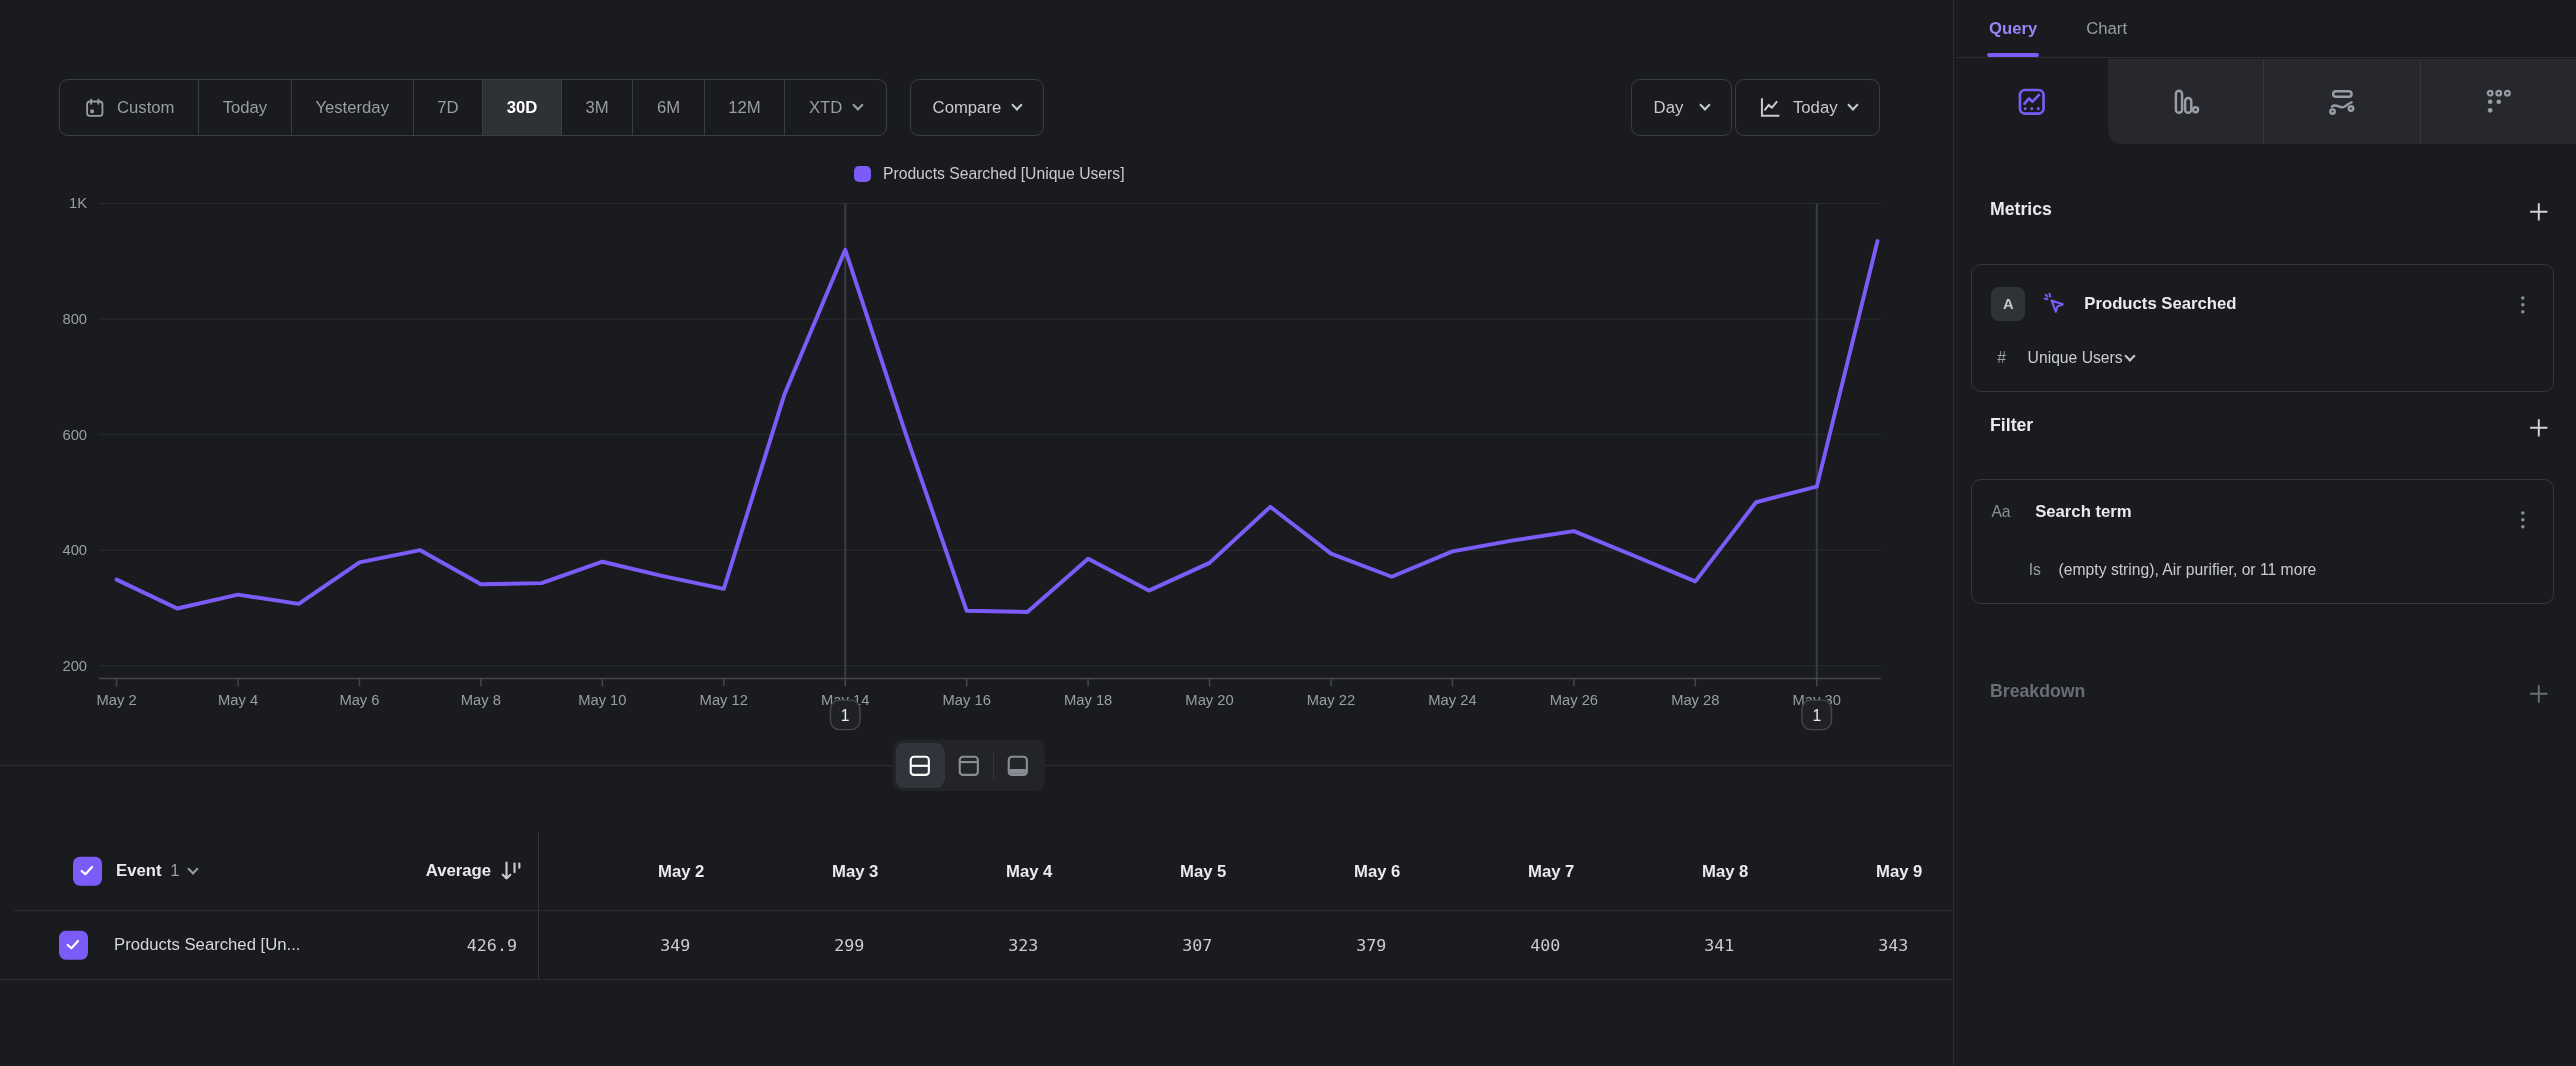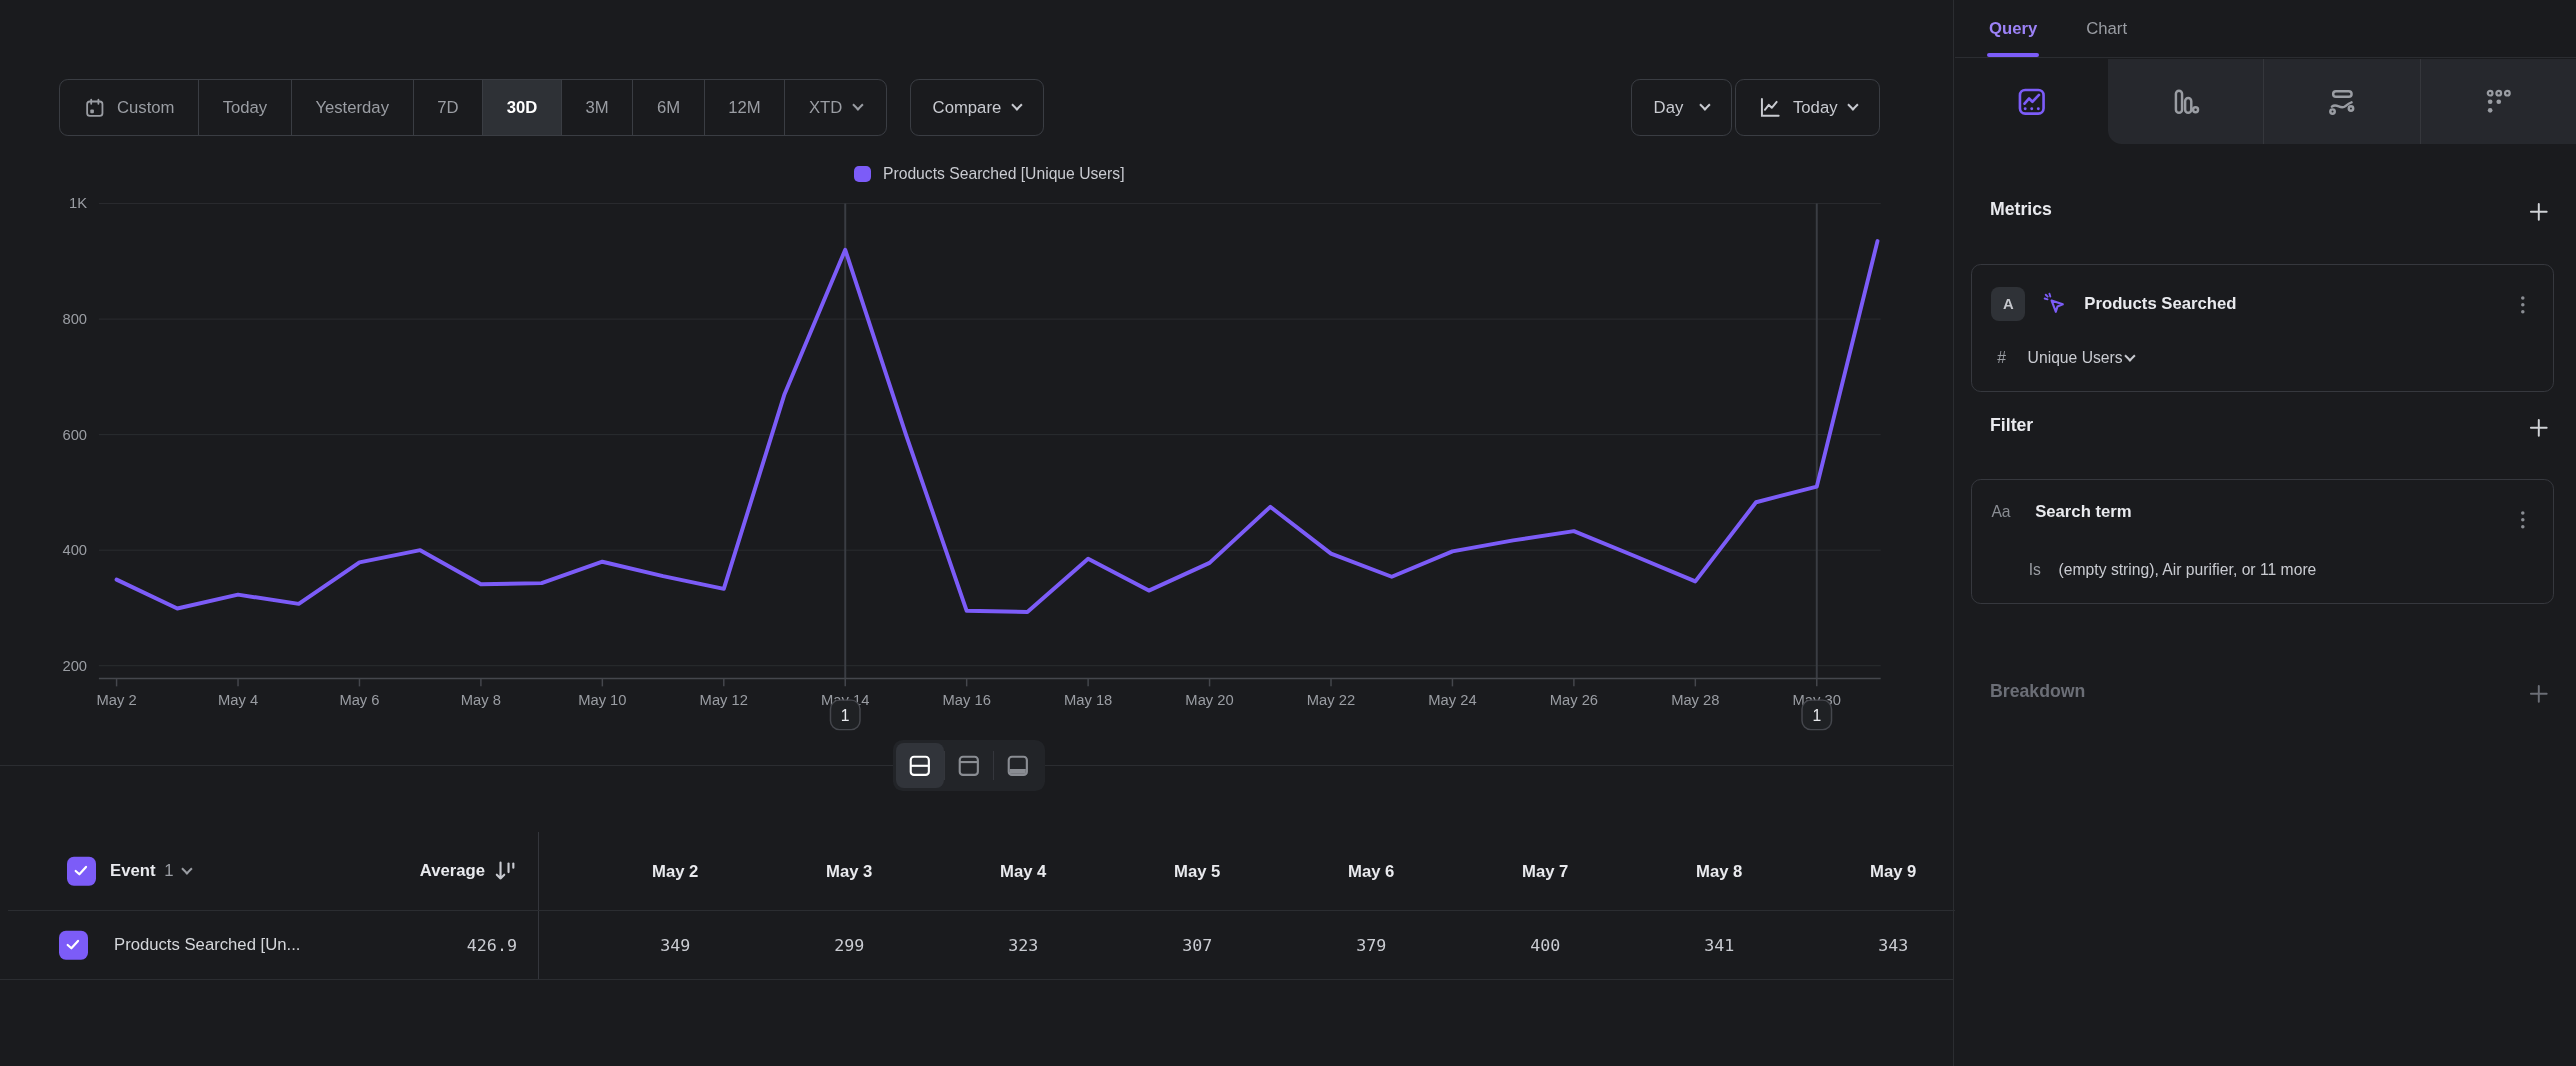--- a/index.html
+++ b/index.html
@@ -28,21 +28,21 @@
 
   #chart-svg{position:absolute;left:0;top:0;width:1954px;height:767px;}
 
   .chart-divider{position:absolute;left:0;top:765px;width:1954px;height:1px;background:var(--border-soft);}
   .view-toggle{position:absolute;left:893px;top:740px;height:51px;display:flex;align-items:center;background:#222428;border-radius:9.8px;padding:3px;}
   .vt-btn{width:48px;height:45px;display:flex;align-items:center;justify-content:center;background:transparent;border:none;border-radius:7.9px;color:#8a8d93;cursor:pointer;}
   .vt-btn.active{background:#31343a;color:#fff;}
   .vt-sep{width:1px;height:29.5px;background:#34363c;}
 
   
-  .tbl-header{position:absolute;left:8px;top:832px;width:1954px;height:79px;border-bottom:1px solid var(--border-soft);}
+  .tbl-header{position:absolute;left:14px;top:832px;width:1954px;height:79px;border-bottom:1px solid var(--border-soft);}
   .tbl-row{position:absolute;left:0;top:911px;width:1954px;height:69px;border-bottom:1px solid var(--border-soft);}
   .tbl-vline{position:absolute;left:538px;top:832px;width:1px;height:148px;background:#34363c;}
   .checkbox{position:absolute;left:59px;width:28.5px;height:28.5px;border-radius:6.9px;background:var(--accent);display:flex;align-items:center;justify-content:center;cursor:pointer;}
   .ev-label{position:absolute;left:102px;font-size:16.7px;font-weight:600;color:var(--text-hi);display:flex;align-items:center;gap:8.9px;}
   .ev-count{color:var(--dim);font-weight:400;}
   .avg-h{position:absolute;left:295px;width:182px;text-align:right;font-size:16.7px;font-weight:600;color:var(--text-hi);}
   .avg-v{position:absolute;left:325px;width:192px;text-align:right;font-size:16.7px;color:var(--text);}
   .date-cols{position:absolute;left:538px;top:0;height:100%;display:flex;}
   .dcol{width:174px;text-align:right;padding-right:21.6px;font-size:16.7px;}
   .dcol.h{font-weight:600;color:var(--text-hi);}

